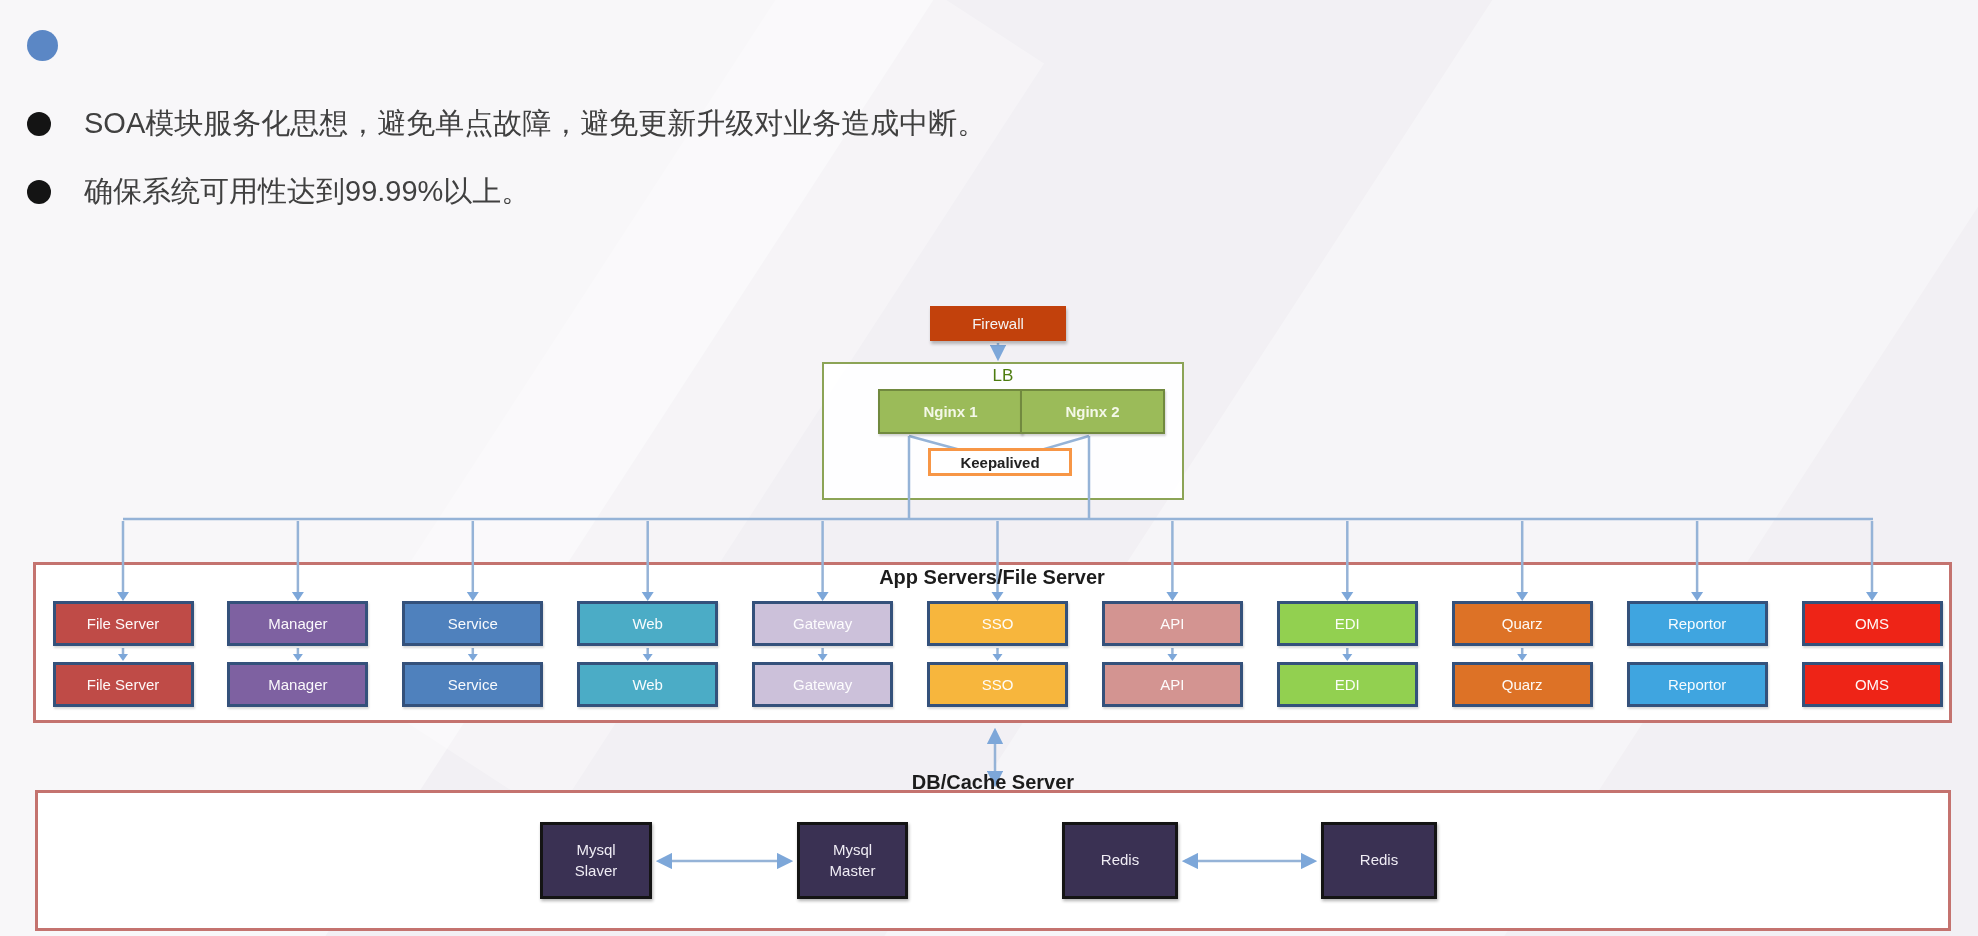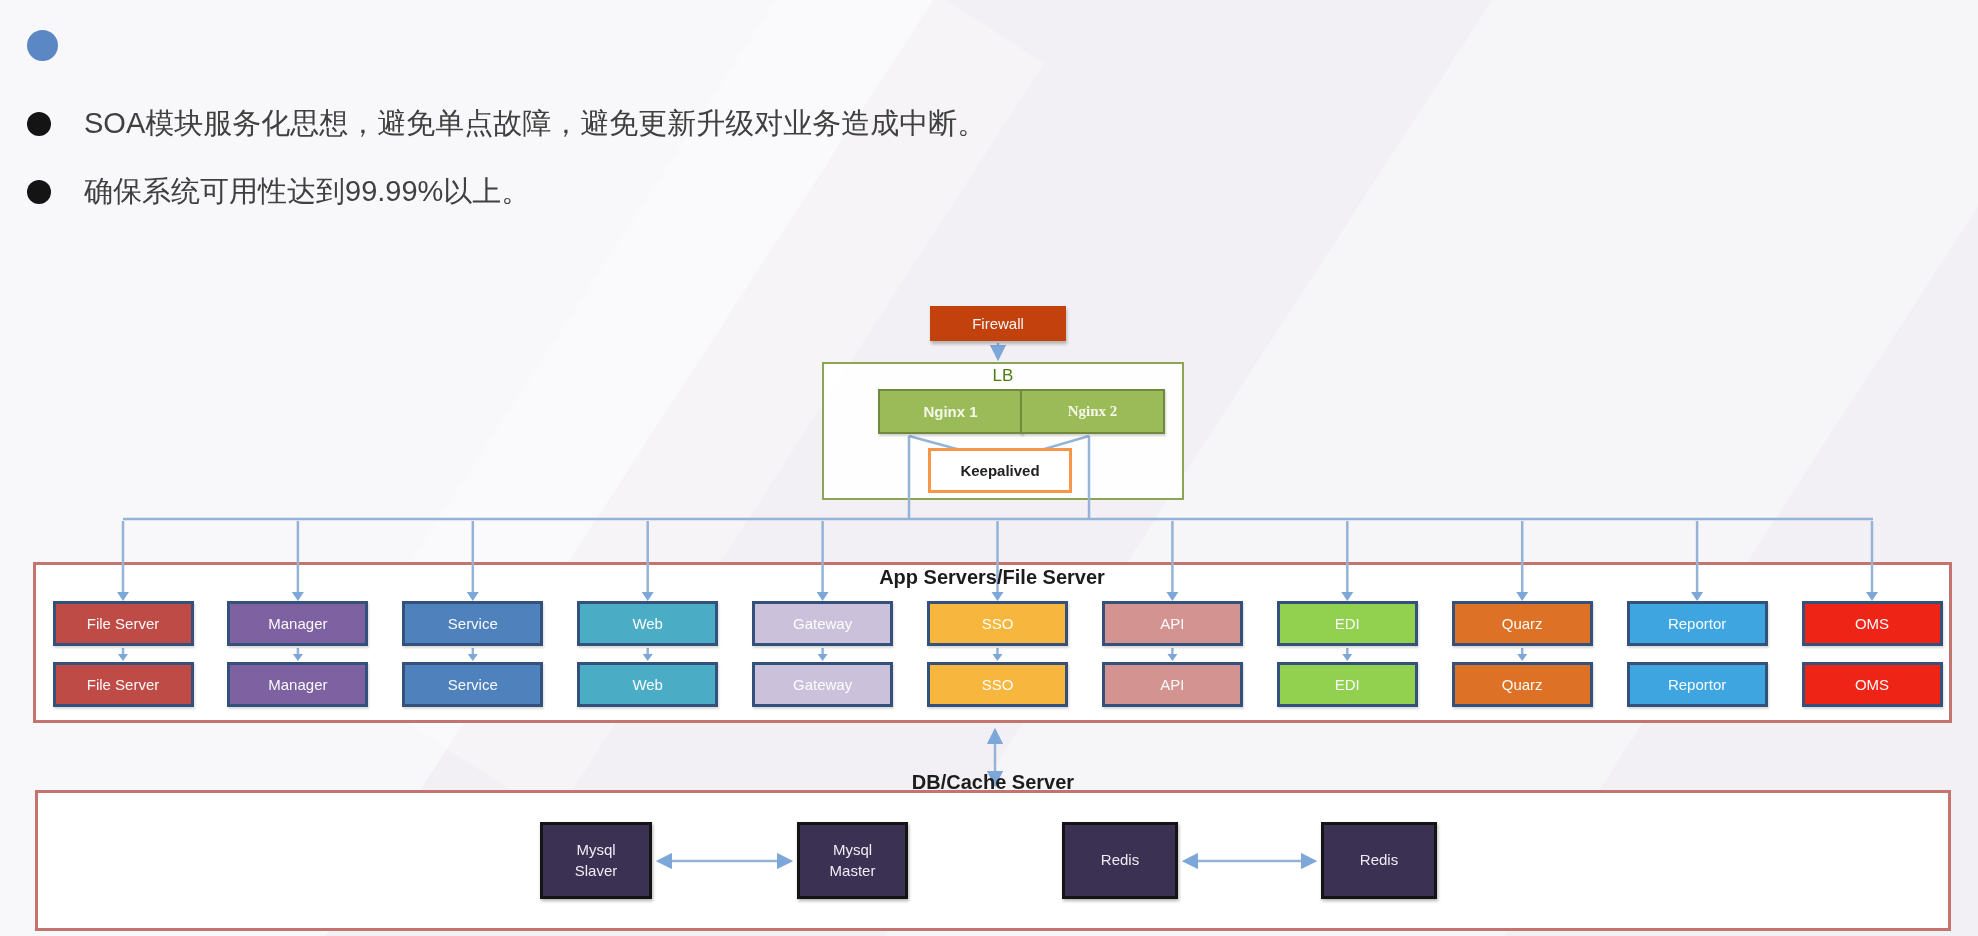--- a/index.html
+++ b/index.html
@@ -39,22 +39,22 @@
     display:flex;align-items:center;justify-content:center;font-size:15px;z-index:3;box-shadow:1px 3px 3px rgba(0,0,0,.25);}
 
   
   #lb-box{position:absolute;left:822px;top:362px;width:362px;height:138px;background:rgba(255,255,255,.92);
     border:2px solid #8ca456;box-sizing:border-box;z-index:1;}
   #lb-label{position:absolute;left:1003px;top:366px;transform:translateX(-50%);font-weight:400;font-size:17px;color:#4d7c0f;z-index:3;}
   .nginx{position:absolute;width:145px;height:45px;background:#9bbb59;border:2px solid #71893f;box-sizing:border-box;
     color:#f4f8e8;display:flex;align-items:center;justify-content:center;font-size:15px;font-weight:700;z-index:3;
     box-shadow:1px 2px 2px rgba(0,0,0,.18);}
   #nginx1{left:837px;top:389px;margin-left:41px;}
-  #nginx2{left:1020px;top:389px;font-family:Liberation Serif, serif;}
-  #keepalived{position:absolute;left:928px;top:448px;width:144px;height:45px;background:#fff;border:3px solid #f79646;
+  #nginx2{left:1020px;top:389px;}
+  #keepalived{position:absolute;left:928px;top:448px;width:144px;height:28px;background:#fff;border:3px solid #f79646;
     box-sizing:border-box;color:#222;display:flex;align-items:center;justify-content:center;font-size:15px;font-weight:700;z-index:3;}
 
   
   #lines{position:absolute;left:0;top:0;z-index:2;}
 
   
   .srv{position:absolute;width:141px;height:45px;border:3px solid #34517b;box-sizing:border-box;z-index:3;
     display:flex;align-items:center;justify-content:center;font-size:15px;color:rgba(255,255,255,.96);
     box-shadow:1px 2px 2px rgba(0,0,0,.15);}
 

